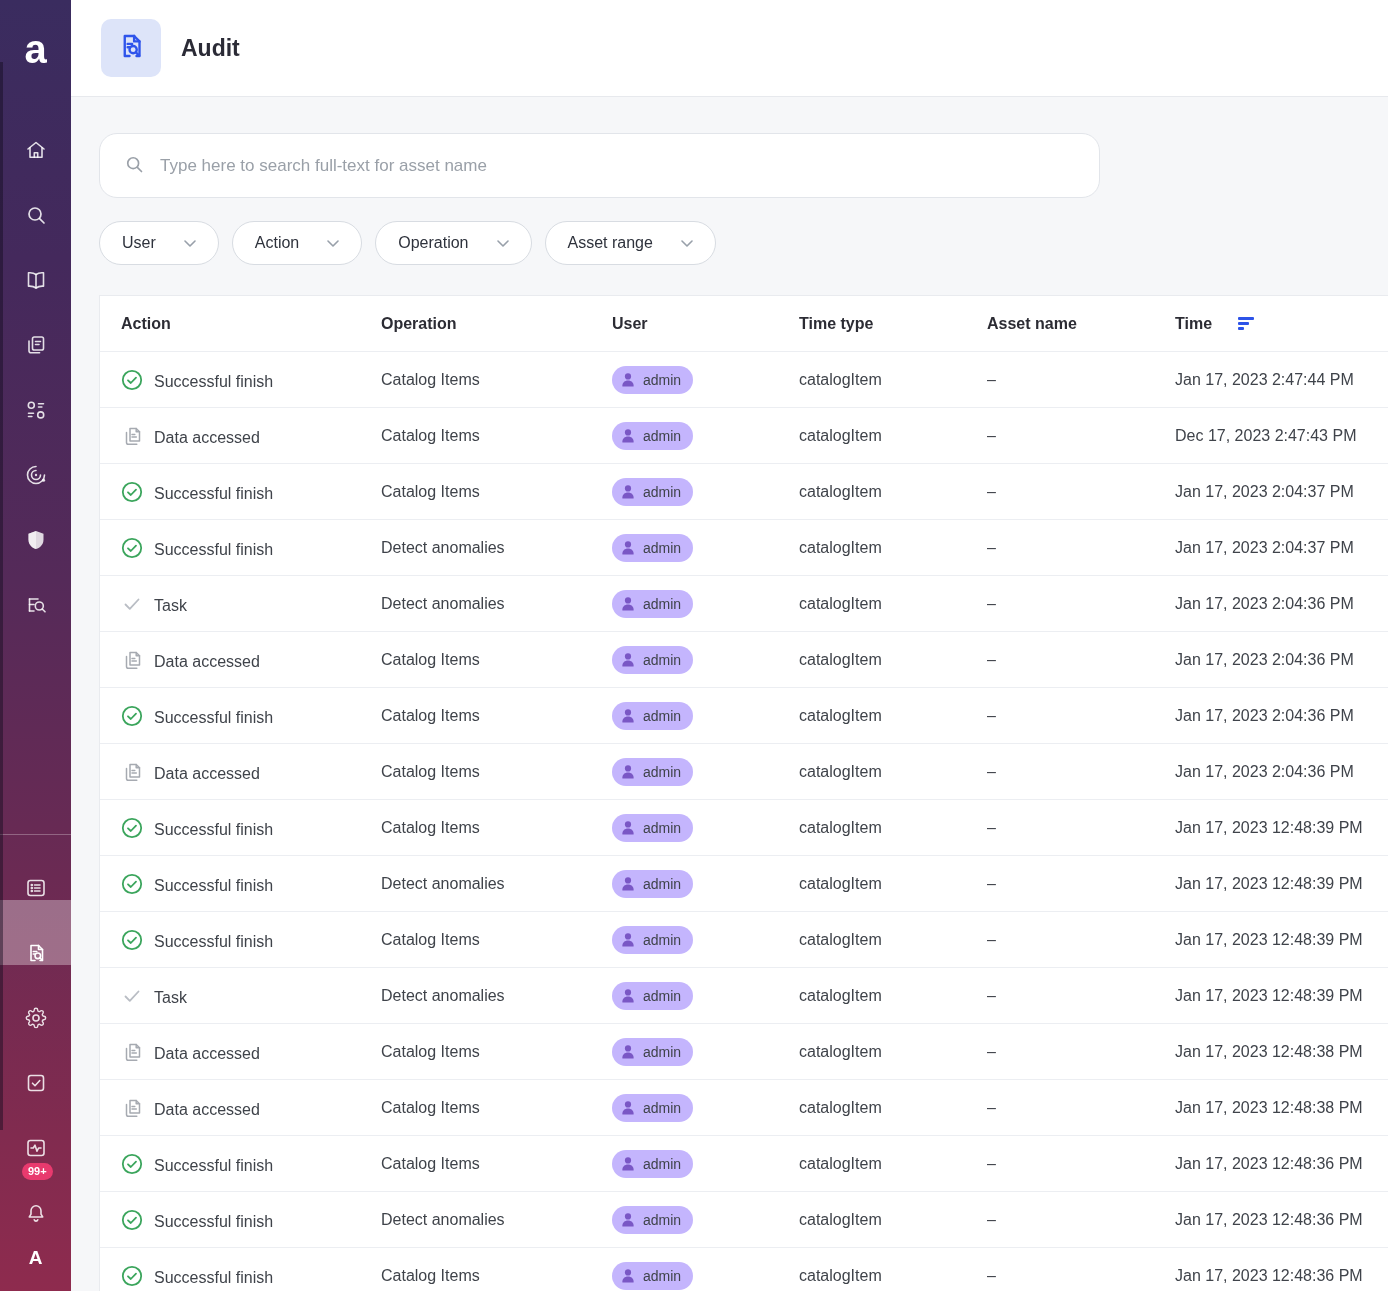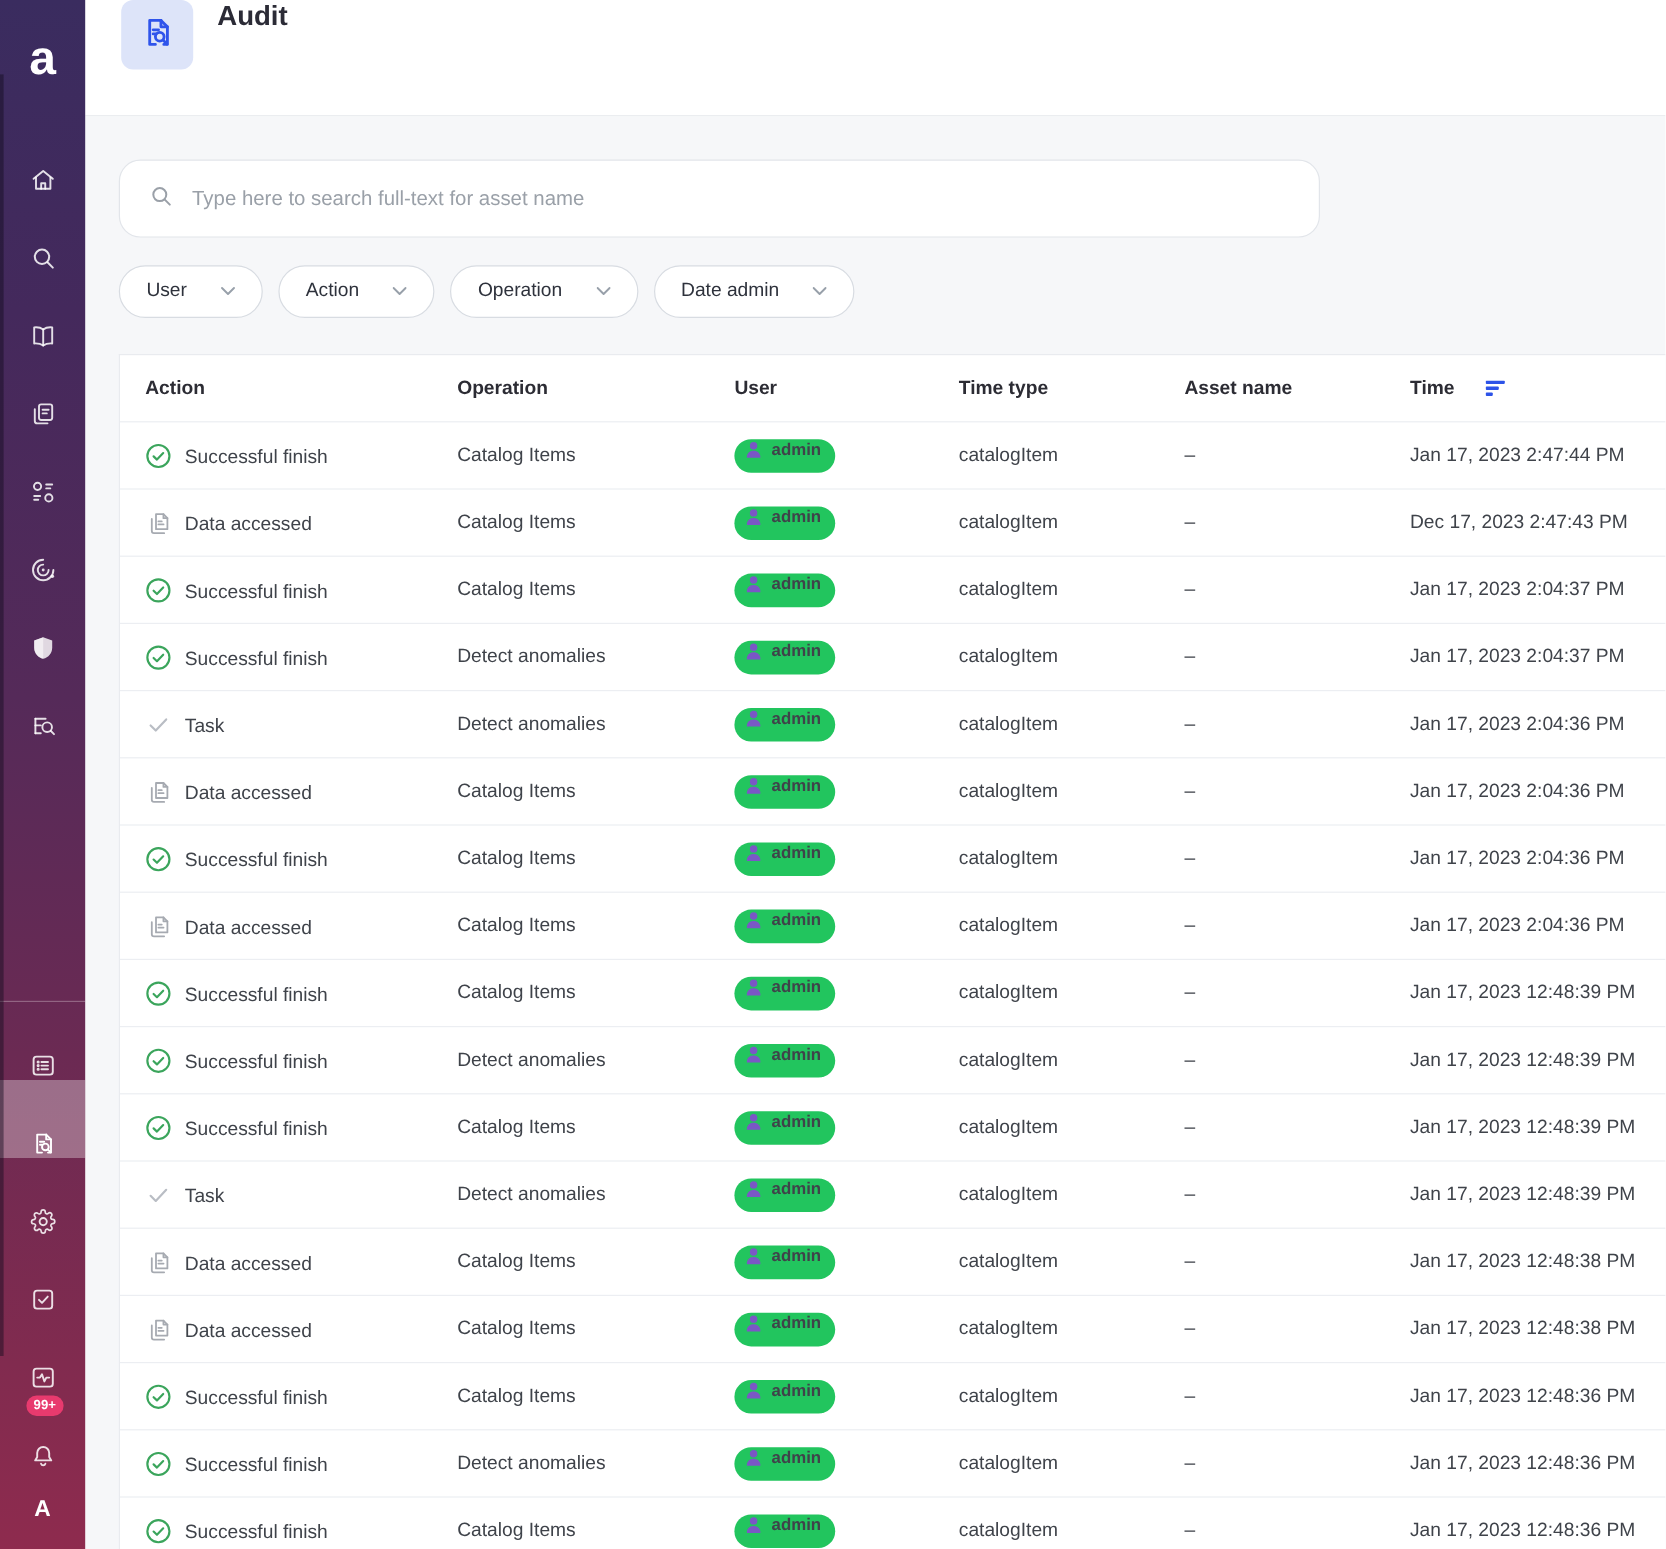--- a/index.html
+++ b/index.html
@@ -37,21 +37,21 @@
     background: #e83a6e; color: #fff; font-size: 11px; font-weight: 700;
     border-radius: 10px; padding: 3px 6px; line-height: 1;
   }
   .avatar-item { height: 66px; display: flex; align-items: center; justify-content: center; cursor: pointer; }
   .avatar-item span { color: #ffffff; font-size: 19px; font-weight: 700; }
 
   
   .main { position: absolute; left: 71px; top: 0; right: 0; bottom: 0; }
   .page-header {
     height: 97px; background: #ffffff; border-bottom: 1px solid #e7e9ed;
-    display: flex; padding-left: 30px; gap: 20px;
+    display: flex; align-items: center; padding-left: 30px; gap: 20px;
   }
   .header-icon-box {
     width: 60px; height: 58px; border-radius: 10px; background: #dde4f9;
     display: flex; align-items: center; justify-content: center;
   }
   .page-title { font-size: 23px; font-weight: 700; color: #2b2b36; }
 
   .content {
     background: #f6f7f9; height: calc(100% - 97px);
     padding: 36px 0 0 28px;
@@ -90,23 +90,23 @@
   .th-time { display: flex; align-items: center; gap: 26px; }
   .sort-icon { cursor: pointer; display: inline-flex; }
   .cell { font-size: 16px; color: #3f434a; }
   .action-cell { display: flex; align-items: flex-end; gap: 11px; }
   .row-icon { width: 22px; height: 22px; flex: 0 0 22px; }
   .action-icon-success, .action-icon-data, .action-icon-task { display: none; }
   .type-success .action-icon-success { display: block; }
   .type-data .action-icon-data { display: block; }
   .type-task .action-icon-task { display: block; }
   .user-pill {
-    display: inline-flex; gap: 6px; height: 28px;
-    border-radius: 14px; background: #22c55e; padding: 0 12px 0 7px;
-    font-size: 14px; color: #3f434a; width: fit-content; font-weight: bold;
+    display: inline-flex; align-items: center; gap: 6px; height: 28px;
+    border-radius: 14px; background: #c4b5fd; padding: 0 12px 0 7px;
+    font-size: 14px; color: #3f434a; width: fit-content;
   }
 </style>
 </head>
 <body>
 
 <nav class="sidebar">
   <div class="logo-box">
     <span>a</span>
   </div>
 
@@ -287,21 +287,21 @@
               <polyline points="1,1 6,6 11,1"></polyline>
             </svg></span>
       </button>
       <button class="filter-pill">
         <span>Operation</span>
         <span><svg width="12" height="8" viewBox="0 0 12 8" fill="none" stroke="#98a0aa" stroke-width="1.6" stroke-linecap="round" stroke-linejoin="round">
               <polyline points="1,1 6,6 11,1"></polyline>
             </svg></span>
       </button>
       <button class="filter-pill">
-        <span>Date admin</span>
+        <span>Asset range</span>
         <span><svg width="12" height="8" viewBox="0 0 12 8" fill="none" stroke="#98a0aa" stroke-width="1.6" stroke-linecap="round" stroke-linejoin="round">
               <polyline points="1,1 6,6 11,1"></polyline>
             </svg></span>
       </button>
     </div>
 
     <div class="audit-table">
       <div class="trow thead-row">
         <div>Action</div>
         <div>Operation</div>

